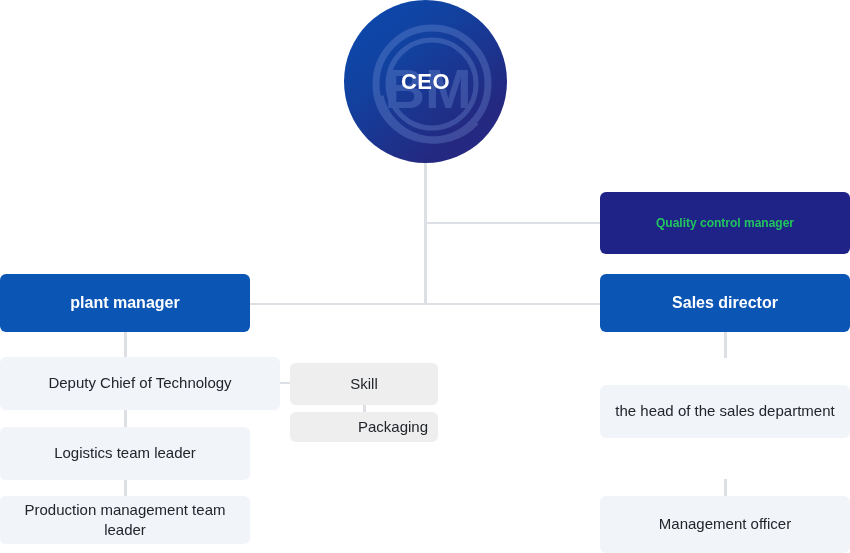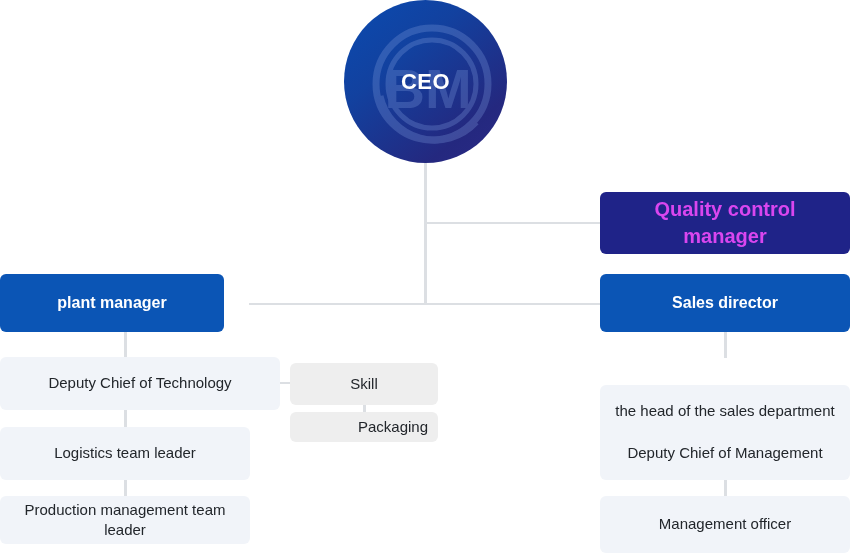--- a/index.html
+++ b/index.html
@@ -74,22 +74,22 @@
     line-height: 1.35;
   }
   .node.primary {
     background: #0b55b5;
     color: #ffffff;
     font-size: 16px;
     font-weight: bold;
   }
   .node.primary-dark {
     background: #1f2388;
-    color: #d946ef;
-    font-size: 20px;
+    color: #22c55e;
+    font-size: 12px;
     font-weight: bold;
   }
   .node.leaf {
     background: #f1f4f9;
     color: #22262b;
     font-size: 15px;
     font-weight: normal;
   }
   .node.leaf-grey {
     background: #eeeeee;
@@ -131,21 +131,21 @@
       <path d="M36 96 a56 56 0 0 0 96 26" fill="none" stroke="#7f9bdc" stroke-width="7"></path>
       <text x="84" y="108" font-family="'Liberation Sans', sans-serif" font-size="56" font-weight="bold" fill="#7f9bdc" text-anchor="middle">BM</text>
     </svg>
     <div class="ceo-label">CEO</div>
   </div>
 
   <div class="node primary-dark" style="left:600px; top:192px; width:250px; height:62px;">
     <span class="node-text">Quality control manager</span>
   </div>
 
-  <div class="node primary" style="left:0px; top:274px; width:224px; height:58px;">
+  <div class="node primary" style="left:0px; top:274px; width:250px; height:58px;">
     <span class="node-text">plant manager</span>
   </div>
 
   <div class="node primary" style="left:600px; top:274px; width:250px; height:58px;">
     <span class="node-text">Sales director</span>
   </div>
 
   <div class="node leaf" style="left:0px; top:357px; width:280px; height:53px;">
     <span class="node-text">Deputy Chief of Technology</span>
   </div>
@@ -163,21 +163,18 @@
   </div>
 
   <div class="node leaf-grey" style="left:290px; top:412px; width:148px; height:30px;justify-content:flex-end;">
     <span class="node-text">Packaging</span>
   </div>
 
   <div class="node leaf" style="left:600px; top:357px; width:250px; height:53px;margin-top:28px;">
     <span class="node-text">the head of the sales department</span>
   </div>
 
-  <div class="node leaf" style="left:600px; top:427px; width:250px; height:53px;">
-    <span class="node-text">Deputy Chief of Management</span>
-  </div>
 
   <div class="node leaf" style="left:600px; top:496px; width:250px; height:57px;">
     <span class="node-text">Management officer</span>
   </div>
 
 </div>
 
 </body></html>

